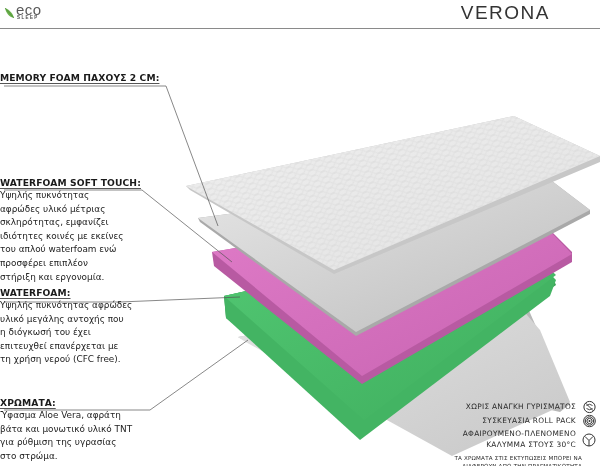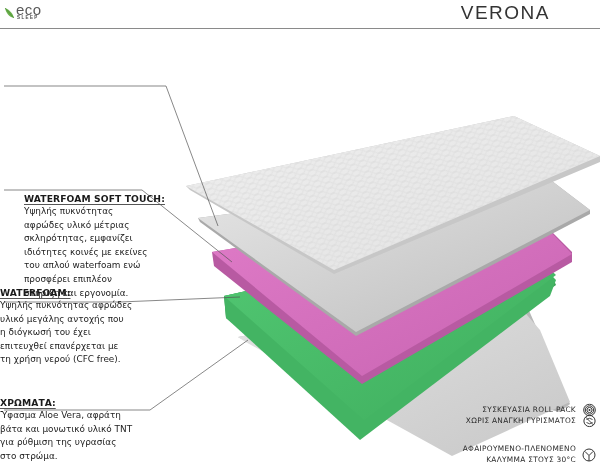--- a/index.html
+++ b/index.html
@@ -97,23 +97,24 @@
 
   <g stroke="#555" stroke-width="0.7" fill="none">
     <polyline points="4,86 166,86 218,226"></polyline>
     <polyline points="4,190 142,190 232,262"></polyline>
     <polyline points="4,302 120,302 240,297"></polyline>
     <polyline points="4,410 150,410 248,340"></polyline>
   </g>
 </svg>
 
 <div class="callout" style="top:72px;">
+  <div class="callout-title">MEMORY FOAM ΠΑΧΟΥΣ 2 CM:</div>
 </div>
 
-<div class="callout" style="top:193px;margin-left:24px;">
+<div class="callout" style="top:177px;">
   <div class="callout-title">WATERFOAM SOFT TOUCH:</div>
   <div class="callout-text">Υψηλής πυκνότητας
 αφρώδες υλικό μέτριας
 σκληρότητας, εμφανίζει
 ιδιότητες κοινές με εκείνες
 του απλού waterfoam ενώ
 προσφέρει επιπλέον
 στήριξη και εργονομία.</div>
 </div>
 
@@ -128,38 +129,38 @@
 
 <div class="callout" style="top:397px;">
   <div class="callout-title">ΧΡΩΜΑΤΑ:</div>
   <div class="callout-text">Ύφασμα Aloe Vera, αφράτη
 βάτα και μονωτικό υλικό TNT
 για ρύθμιση της υγρασίας
 στο στρώμα.</div>
 </div>
 
 <div class="features">
+  <div class="f-row feature">
+    <span>ΧΩΡΙΣ ΑΝΑΓΚΗ ΓΥΡΙΣΜΑΤΟΣ</span>
+    <svg class="f-icon" width="13" height="13" viewBox="0 0 13 13">
+      <circle cx="6.5" cy="6.5" r="5.6" fill="none" stroke="#333" stroke-width="1"></circle>
+      <path d="M3.5 5 Q6.5 2.5 9.5 5 M3.5 8 Q6.5 10.5 9.5 8" fill="none" stroke="#333" stroke-width="0.9"></path>
+      <line x1="2.5" y1="2.5" x2="10.5" y2="10.5" stroke="#333" stroke-width="0.9"></line>
+    </svg>
+  </div>
   <div class="f-row feature" style="margin-top:3px;">
     <span>ΣΥΣΚΕΥΑΣΙΑ ROLL PACK</span>
     <svg class="f-icon" width="13" height="13" viewBox="0 0 13 13">
       <circle cx="6.5" cy="6.5" r="5.8" fill="none" stroke="#333" stroke-width="1"></circle>
       <circle cx="6.5" cy="6.5" r="4.2" fill="none" stroke="#333" stroke-width="1"></circle>
       <circle cx="6.5" cy="6.5" r="2.6" fill="none" stroke="#333" stroke-width="1"></circle>
       <circle cx="6.5" cy="6.5" r="1" fill="#333"></circle>
     </svg>
   </div>
-  <div class="f-row feature">
-    <span>ΧΩΡΙΣ ΑΝΑΓΚΗ ΓΥΡΙΣΜΑΤΟΣ</span>
-    <svg class="f-icon" width="13" height="13" viewBox="0 0 13 13">
-      <circle cx="6.5" cy="6.5" r="5.6" fill="none" stroke="#333" stroke-width="1"></circle>
-      <path d="M3.5 5 Q6.5 2.5 9.5 5 M3.5 8 Q6.5 10.5 9.5 8" fill="none" stroke="#333" stroke-width="0.9"></path>
-      <line x1="2.5" y1="2.5" x2="10.5" y2="10.5" stroke="#333" stroke-width="0.9"></line>
-    </svg>
-  </div>
-  <div class="f-row feature" style="margin-top:18px;">
+  <div class="f-row feature" style="margin-top:3px;">
     <div>ΑΦΑΙΡΟΥΜΕΝΟ-ΠΛΕΝΟΜΕΝΟ</div>
     <div>ΚΑΛΥΜΜΑ ΣΤΟΥΣ 30°C</div>
     <svg class="f-icon" width="14" height="14" viewBox="0 0 14 14">
       <circle cx="7" cy="7" r="6" fill="none" stroke="#333" stroke-width="1"></circle>
       <path d="M3 3.5 L7 7.5 L11 3.5 M7 7.5 L7 13" fill="none" stroke="#333" stroke-width="1"></path>
     </svg>
   </div>
   <div class="disclaimer">
     <div>ΤΑ ΧΡΩΜΑΤΑ ΣΤΙΣ ΕΚΤΥΠΩΣΕΙΣ ΜΠΟΡΕΙ ΝΑ</div>
     <div>ΔΙΑΦΕΡΟΥΝ ΑΠΟ ΤΗΝ ΠΡΑΓΜΑΤΙΚΟΤΗΤΑ</div>

